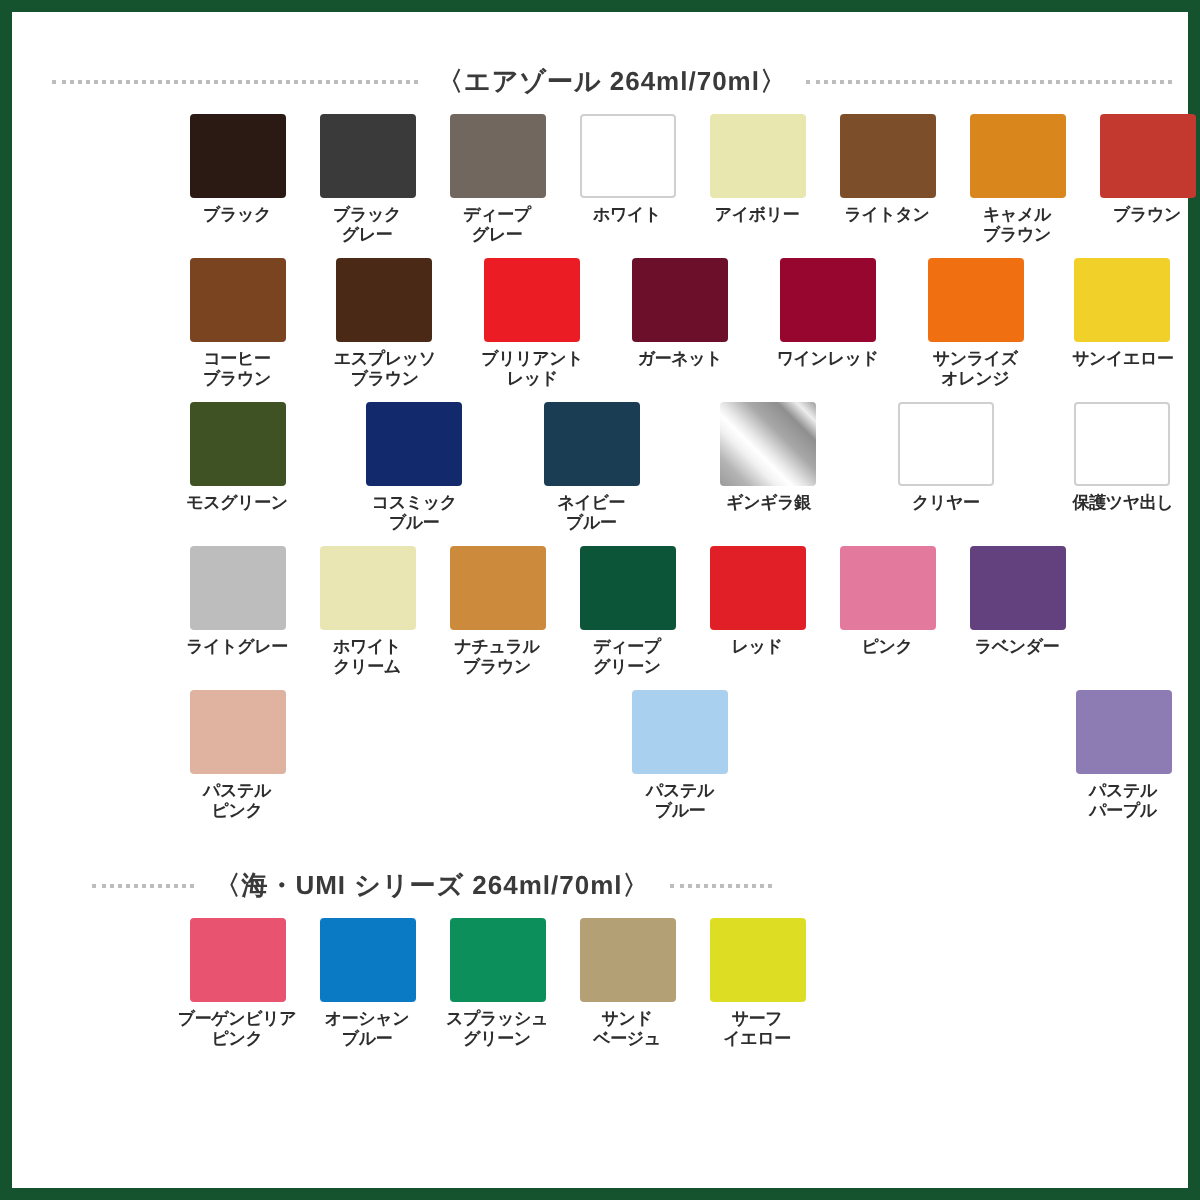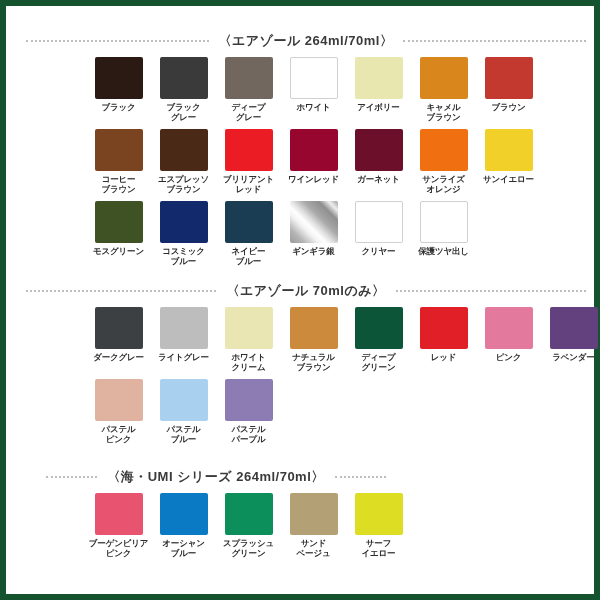--- a/index.html
+++ b/index.html
@@ -83,21 +83,21 @@
     width: 64px;
   }
 
   
   .section { width: 100%; }
   #sec-aerosol-head { width: 560px; margin-left: 20px; margin-top: 26px; }
   #sec-70ml-head    { width: 560px; margin-left: 20px; margin-top: 16px; }
   #sec-umi-head     { width: 340px; margin-left: 40px; margin-top: 24px; }
 
   .rows-wrap { margin-top: 7px; }
-  .rows-wrap .swatch-row + .swatch-row { margin-top: 7px; }
+  .rows-wrap .swatch-row + .swatch-row { margin-top: 7px; justify-content: space-between; }
 
   
   #footnote {
     margin-top: 14px;
     text-align: center;
     font-size: 9px;
     color: #555555;
     letter-spacing: 0px;
   }
 
@@ -150,20 +150,24 @@
         </div>
         <div class="swatch-cell">
           <div class="chip bordered" style="background-color: rgb(255, 255, 255);"></div>
           <div class="chip-label">ホワイト</div>
         </div>
         <div class="swatch-cell">
           <div class="chip" style="background-color: rgb(232, 231, 176);"></div>
           <div class="chip-label">アイボリー</div>
         </div>
         <div class="swatch-cell">
+          <div class="chip" style="background-color: rgb(124, 79, 42);"></div>
+          <div class="chip-label">ライトタン</div>
+        </div>
+        <div class="swatch-cell">
           <div class="chip" style="background-color: rgb(217, 134, 29);"></div>
           <div class="chip-label">キャメル
 ブラウン</div>
         </div>
         <div class="swatch-cell">
           <div class="chip" style="background-color: rgb(196, 57, 47);"></div>
           <div class="chip-label">ブラウン</div>
         </div>
       </div>
 
@@ -177,26 +181,26 @@
           <div class="chip" style="background-color: rgb(74, 42, 23);"></div>
           <div class="chip-label">エスプレッソ
 ブラウン</div>
         </div>
         <div class="swatch-cell">
           <div class="chip" style="background-color: rgb(236, 28, 36);"></div>
           <div class="chip-label">ブリリアント
 レッド</div>
         </div>
         <div class="swatch-cell">
+          <div class="chip" style="background-color: rgb(108, 15, 43);"></div>
+          <div class="chip-label">ガーネット</div>
+        </div>
+        <div class="swatch-cell">
           <div class="chip" style="background-color: rgb(151, 6, 47);"></div>
           <div class="chip-label">ワインレッド</div>
-        </div>
-        <div class="swatch-cell">
-          <div class="chip" style="background-color: rgb(108, 15, 43);"></div>
-          <div class="chip-label">ガーネット</div>
         </div>
         <div class="swatch-cell">
           <div class="chip" style="background-color: rgb(240, 111, 16);"></div>
           <div class="chip-label">サンライズ
 オレンジ</div>
         </div>
         <div class="swatch-cell">
           <div class="chip" style="background-color: rgb(242, 208, 42);"></div>
           <div class="chip-label">サンイエロー</div>
         </div>
@@ -227,33 +231,24 @@
         </div>
         <div class="swatch-cell">
           <div class="chip bordered" style="background-color: rgb(255, 255, 255);"></div>
           <div class="chip-label">保護ツヤ出し</div>
         </div>
       </div>
     </div>
   </div>
 
   <div class="section">
-    <div class="section-head" id="sec-70ml-head">
-      <span class="rule"></span>
-      <span class="head-text">〈エアゾール 70mlのみ〉</span>
-      <span class="rule"></span>
-    </div>
 
     <div class="rows-wrap">
 
       <div class="swatch-row">
-        <div class="swatch-cell">
-          <div class="chip" style="background-color: rgb(61, 64, 67);"></div>
-          <div class="chip-label">ダークグレー</div>
-        </div>
         <div class="swatch-cell">
           <div class="chip" style="background-color: rgb(189, 189, 189);"></div>
           <div class="chip-label">ライトグレー</div>
         </div>
         <div class="swatch-cell">
           <div class="chip" style="background-color: rgb(233, 230, 180);"></div>
           <div class="chip-label">ホワイト
 クリーム</div>
         </div>
         <div class="swatch-cell">

